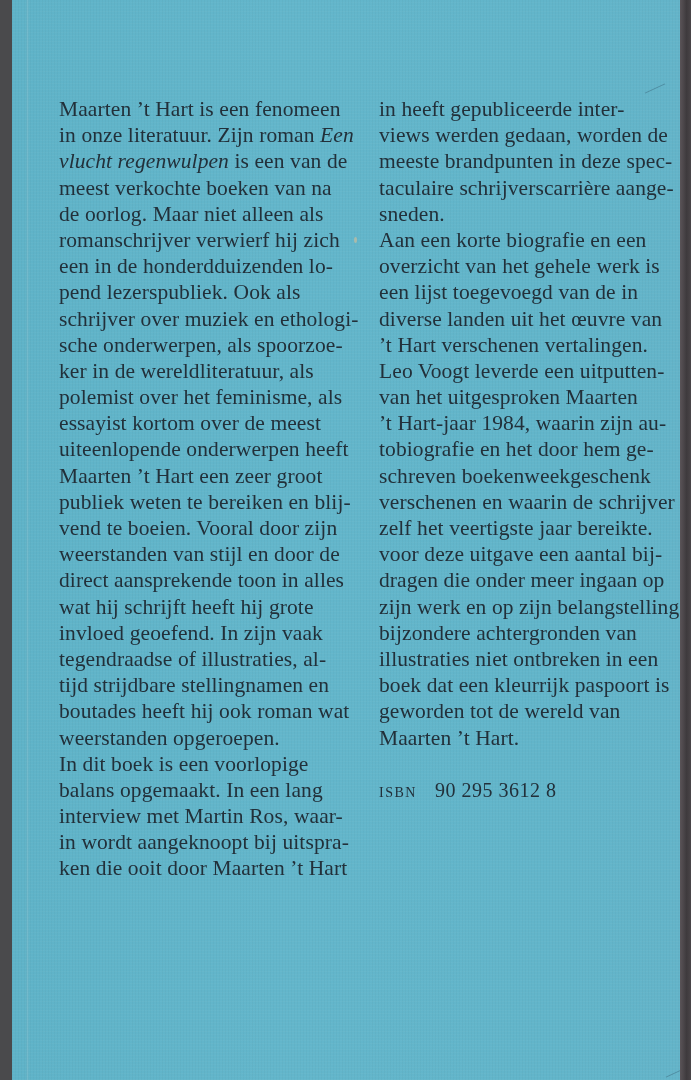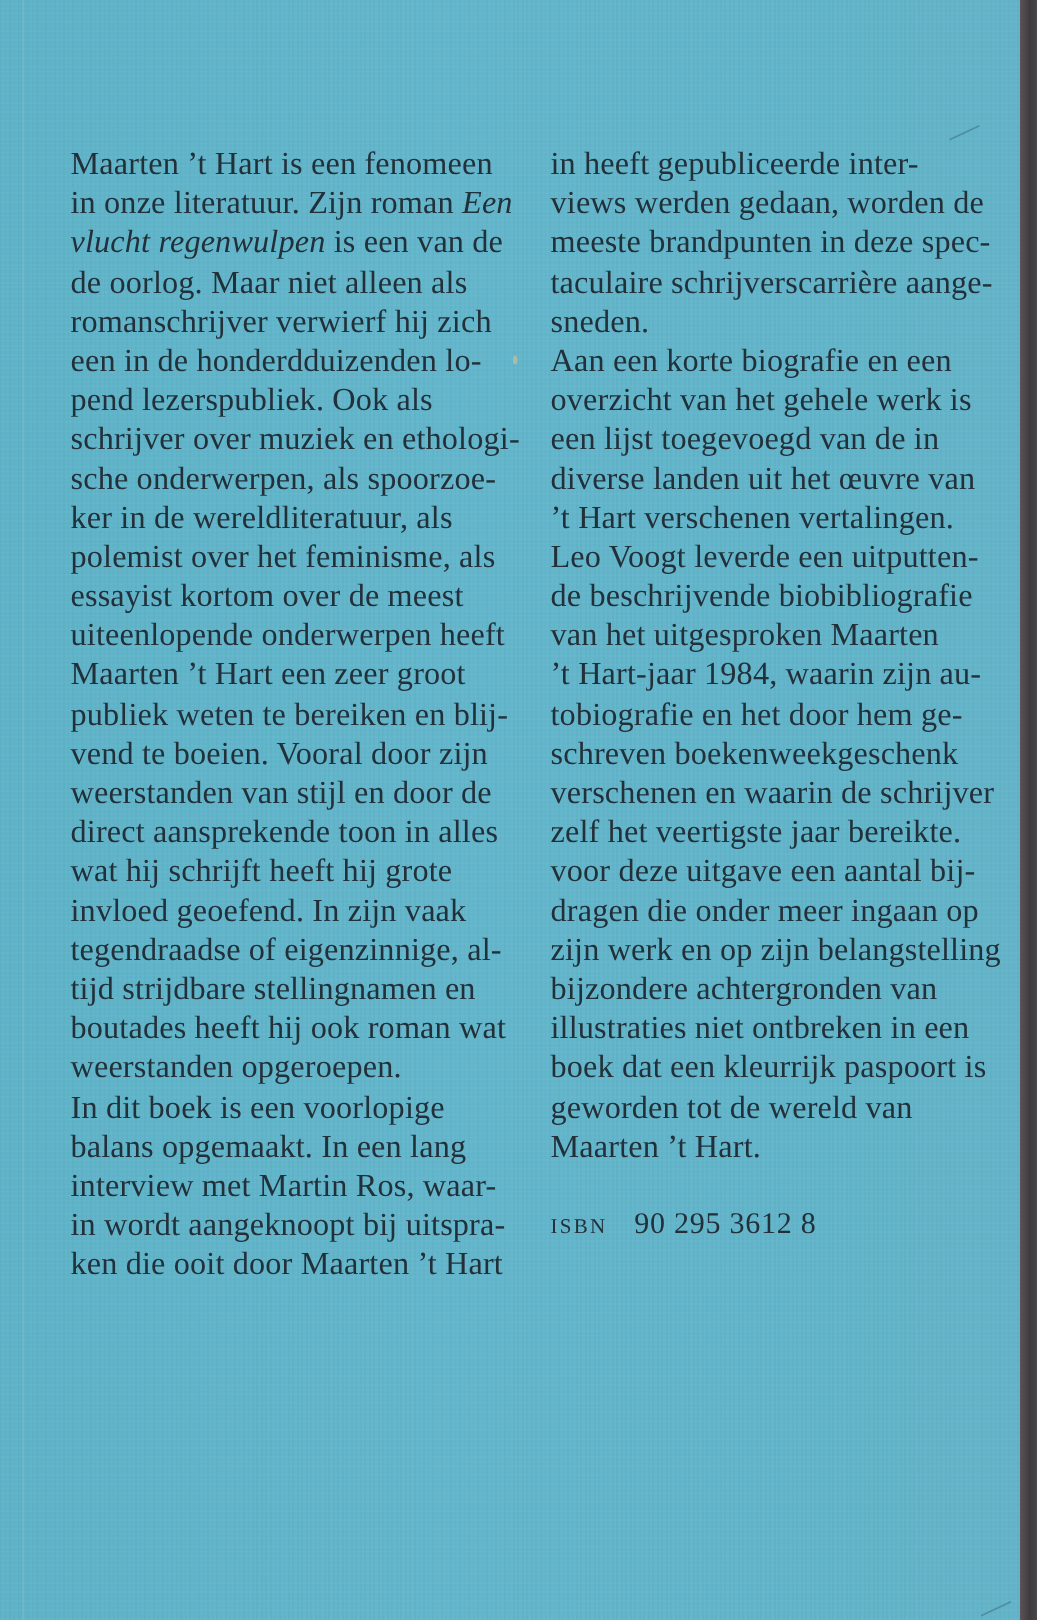--- a/index.html
+++ b/index.html
@@ -8,21 +8,21 @@
     }
     body {
       width: 691px;
       height: 1080px;
       overflow: hidden;
       background: #4a4a4c;
       position: relative;
     }
     .cover {
       position: absolute;
-      left: 0;
+      left: 12px;
       top: 0;
       width: 680px;
       height: 1080px;
       background:
         repeating-linear-gradient(0deg, rgba(255,255,255,0.025) 0px, rgba(255,255,255,0.025) 1px, transparent 1px, transparent 3px),
         repeating-linear-gradient(90deg, rgba(0,0,0,0.025) 0px, rgba(0,0,0,0.025) 1px, transparent 1px, transparent 3px),
         linear-gradient(90deg, #5fb3c8 0%, #63b6cb 40%, #62b5ca 80%, #64b4c9 100%);
       overflow: hidden;
     }
     .hinge {
@@ -98,38 +98,39 @@
 <div class="cover">
   <div class="hinge"></div>
   <div class="scratch" style="left:632px; top:88px;"></div>
   <div class="scratch" style="left:653px; top:1072px;"></div>
   <div class="speck" style="left:342px; top:237px;"></div>
 
   <div class="column col-left">
     <span class="line">Maarten ’t Hart is een fenomeen</span>
     <span class="line"><span>in onze literatuur. Zijn roman </span><em>Een</em></span>
     <span class="line"><em>vlucht regenwulpen</em><span> is een van de</span></span>
+    <span class="line">meest verkochte boeken van na</span>
     <span class="line">de oorlog. Maar niet alleen als</span>
     <span class="line">romanschrijver verwierf hij zich</span>
     <span class="line">een in de honderdduizenden lo-</span>
     <span class="line">pend lezerspubliek. Ook als</span>
     <span class="line">schrijver over muziek en ethologi-</span>
     <span class="line">sche onderwerpen, als spoorzoe-</span>
     <span class="line">ker in de wereldliteratuur, als</span>
     <span class="line">polemist over het feminisme, als</span>
     <span class="line">essayist kortom over de meest</span>
     <span class="line">uiteenlopende onderwerpen heeft</span>
     <span class="line">Maarten ’t Hart een zeer groot</span>
     <span class="line">publiek weten te bereiken en blij-</span>
     <span class="line">vend te boeien. Vooral door zijn</span>
     <span class="line">weerstanden van stijl en door de</span>
     <span class="line">direct aansprekende toon in alles</span>
     <span class="line">wat hij schrijft heeft hij grote</span>
     <span class="line">invloed geoefend. In zijn vaak</span>
-    <span class="line">tegendraadse of eigenzinnige, al-</span>
+    <span class="line">tegendraadse of illustraties, al-</span>
     <span class="line">tijd strijdbare stellingnamen en</span>
     <span class="line">boutades heeft hij ook roman wat</span>
     <span class="line">weerstanden opgeroepen.</span>
     <span class="line">In dit boek is een voorlopige</span>
     <span class="line">balans opgemaakt. In een lang</span>
     <span class="line">interview met Martin Ros, waar-</span>
     <span class="line">in wordt aangeknoopt bij uitspra-</span>
     <span class="line">ken die ooit door Maarten ’t Hart</span>
   </div>
 
@@ -138,21 +139,20 @@
     <span class="line">views werden gedaan, worden de</span>
     <span class="line">meeste brandpunten in deze spec-</span>
     <span class="line">taculaire schrijverscarrière aange-</span>
     <span class="line">sneden.</span>
     <span class="line">Aan een korte biografie en een</span>
     <span class="line">overzicht van het gehele werk is</span>
     <span class="line">een lijst toegevoegd van de in</span>
     <span class="line">diverse landen uit het œuvre van</span>
     <span class="line">’t Hart verschenen vertalingen.</span>
     <span class="line">Leo Voogt leverde een uitputten-</span>
-    <span class="line">de beschrijvende biobibliografie</span>
     <span class="line">van het uitgesproken Maarten</span>
     <span class="line">’t Hart-jaar 1984, waarin zijn au-</span>
     <span class="line">tobiografie en het door hem ge-</span>
     <span class="line">schreven boekenweekgeschenk</span>
     <span class="line">verschenen en waarin de schrijver</span>
     <span class="line">zelf het veertigste jaar bereikte.</span>
     <span class="line">voor deze uitgave een aantal bij-</span>
     <span class="line">dragen die onder meer ingaan op</span>
     <span class="line">zijn werk en op zijn belangstelling</span>
     <span class="line">bijzondere achtergronden van</span>

